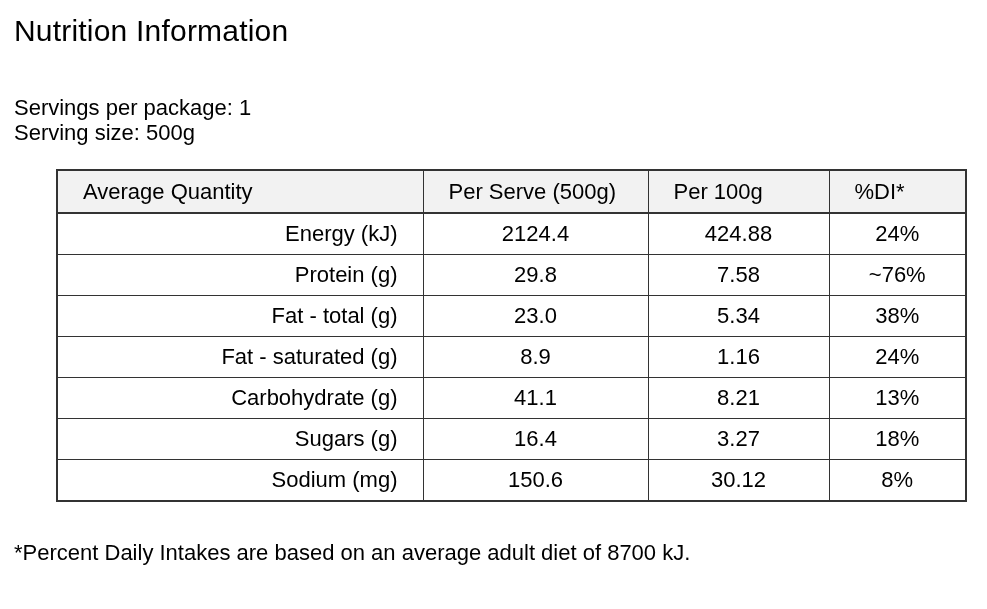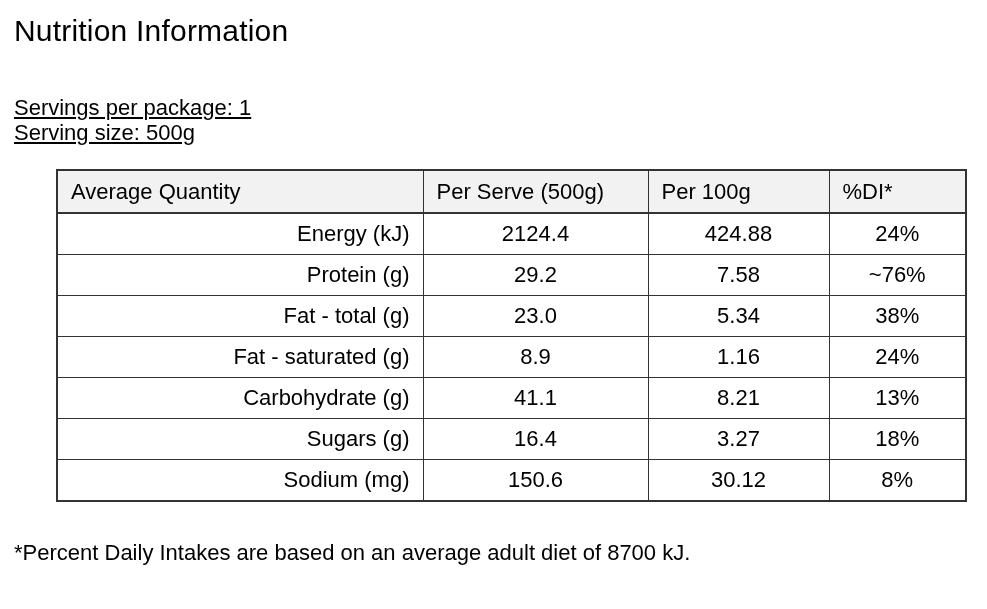--- a/index.html
+++ b/index.html
@@ -23,35 +23,34 @@
     margin: 0 0 48px 0;
     letter-spacing: 0.2px;
   }
   .serving-info {
     font-size: 22px;
     line-height: 25px;
     margin: 0 0 24px 0;
   }
   .serving-info div {
     margin: 0;
-    text-decoration: underline;
   }
   table.nutrition-table {
     border-collapse: collapse;
     table-layout: fixed;
     width: 909px;
     margin-left: 42px;
     font-size: 22px;
     border: 2px solid #333333;
   }
   .nutrition-table th,
   .nutrition-table td {
     border: 1px solid #333333;
     height: 40px;
-    padding: 0 13px;
+    padding: 0 25px;
     overflow: hidden;
     white-space: nowrap;
   }
   .nutrition-table thead th {
     background: #f2f2f2;
     font-weight: normal;
     text-align: left;
     border-bottom: 2px solid #333333;
     height: 41px;
   }
@@ -102,21 +101,21 @@
     </thead>
     <tbody>
       <tr>
         <td class="label-cell">Energy (kJ)</td>
         <td class="num-cell">2124.4</td>
         <td class="num-cell">424.88</td>
         <td class="num-cell">24%</td>
       </tr>
       <tr>
         <td class="label-cell">Protein (g)</td>
-        <td class="num-cell">29.2</td>
+        <td class="num-cell">29.8</td>
         <td class="num-cell">7.58</td>
         <td class="num-cell">~76%</td>
       </tr>
       <tr>
         <td class="label-cell">Fat - total (g)</td>
         <td class="num-cell">23.0</td>
         <td class="num-cell">5.34</td>
         <td class="num-cell">38%</td>
       </tr>
       <tr>

